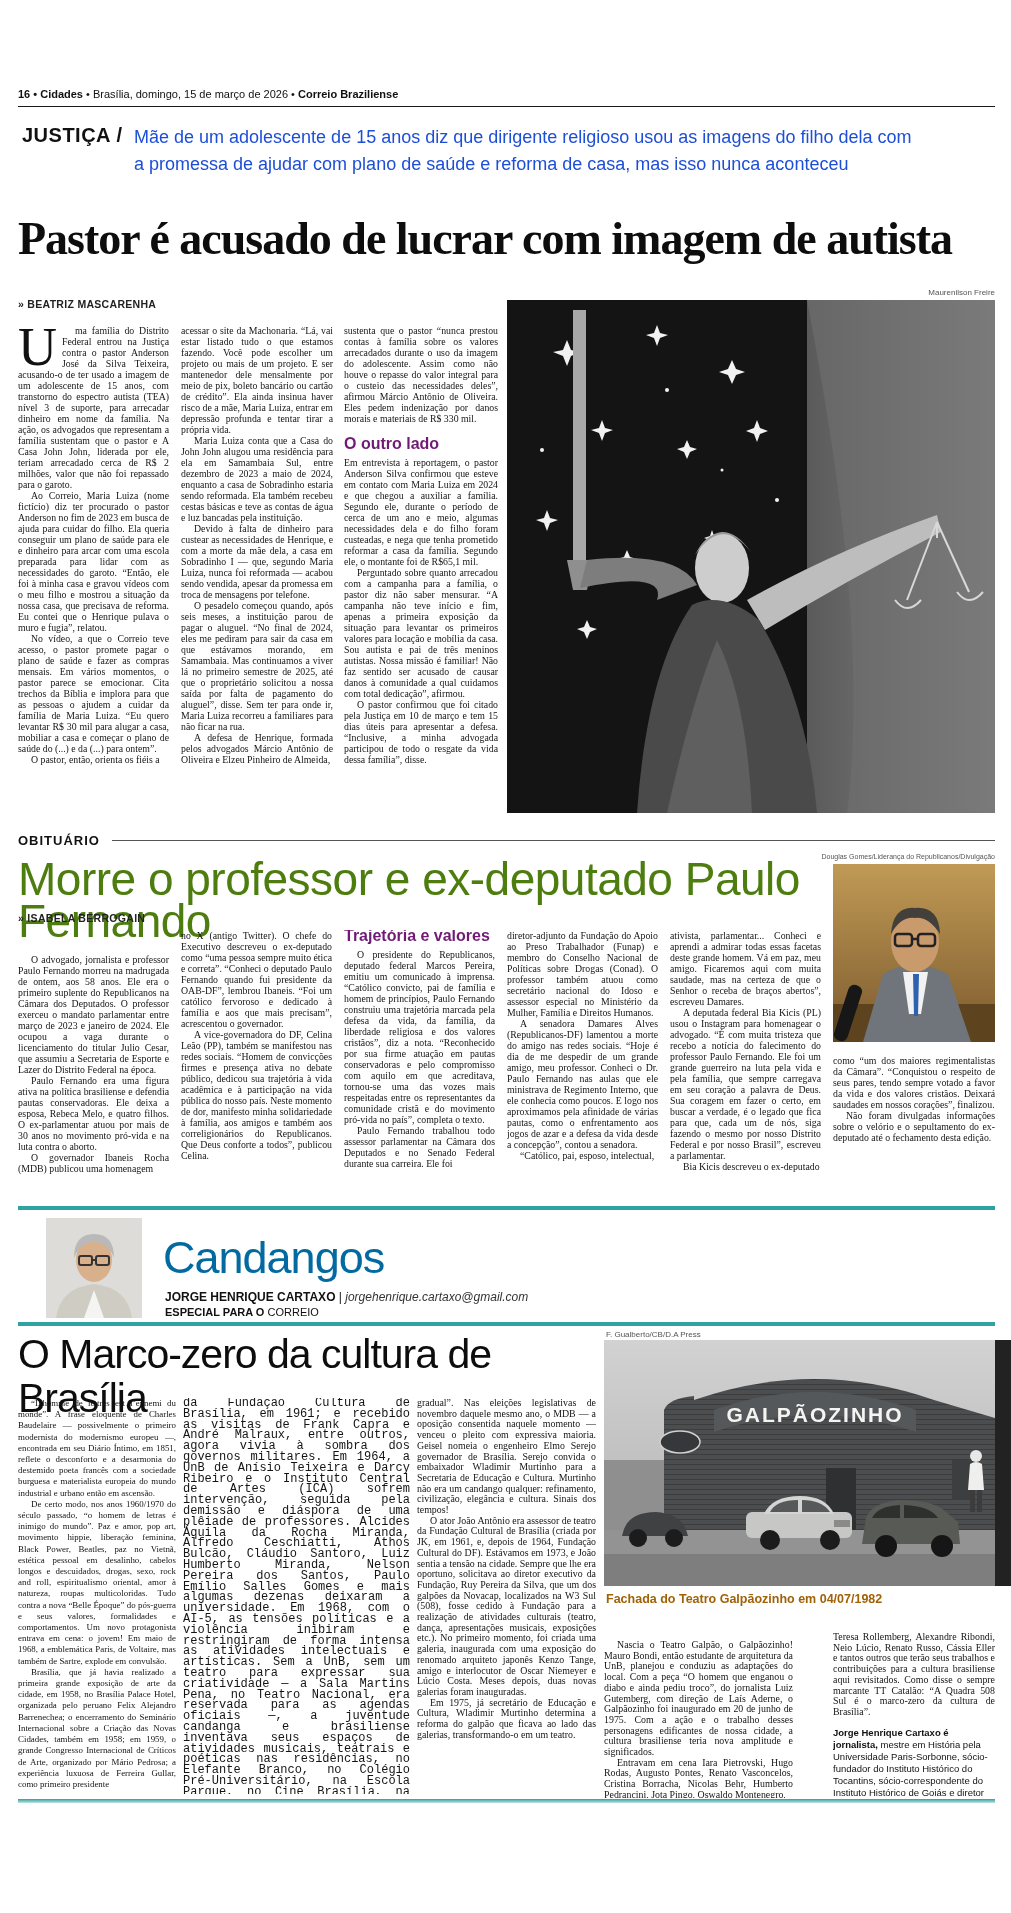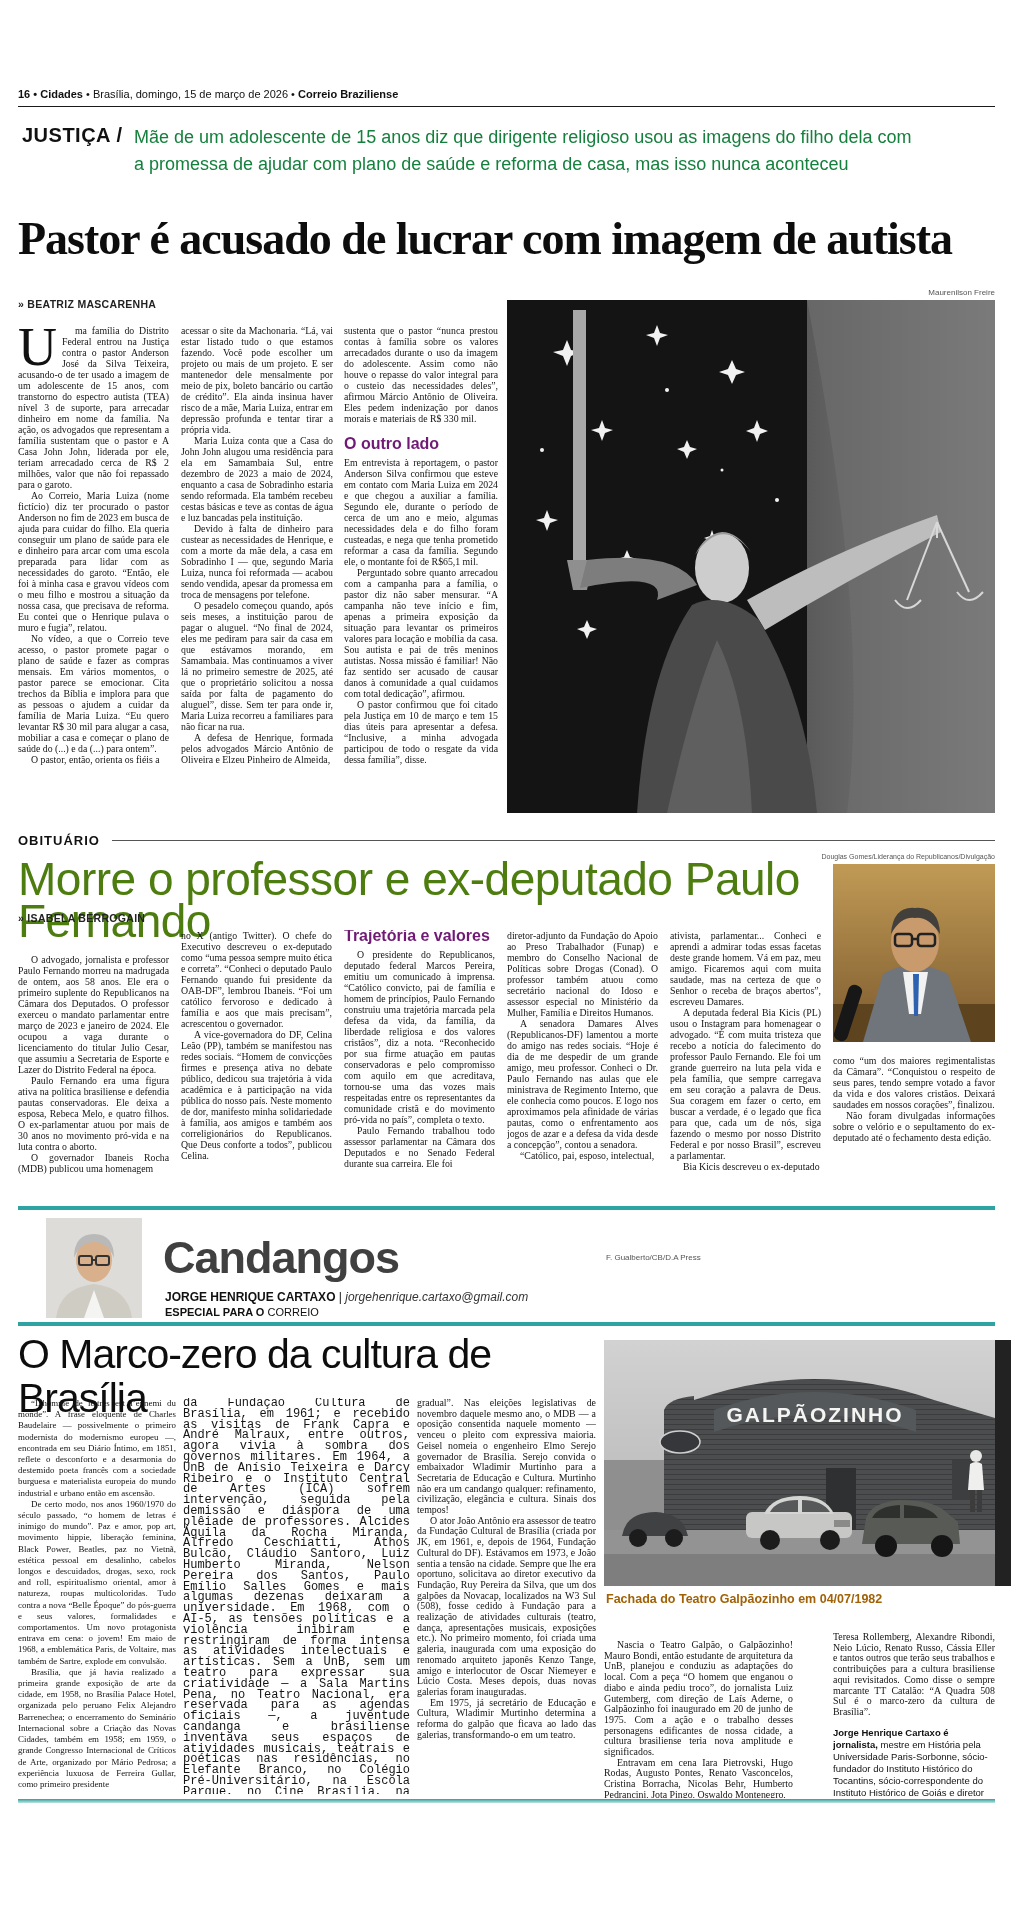--- a/index.html
+++ b/index.html
@@ -9,21 +9,21 @@
 
   
   #pageheader{left:18px;top:88px;width:977px;font-family:"Liberation Sans",sans-serif;
               font-size:11px;color:#111;}
   #pageheader b{font-weight:bold;}
   #header-rule{left:18px;top:106px;width:977px;height:1px;background:#1a1a1a;}
 
   
   #kicker{left:22px;top:124px;width:930px;display:flex;font-family:"Liberation Sans",sans-serif;}
   #kicker .klabel{font-weight:bold;font-size:20px;width:112px;flex:0 0 auto;letter-spacing:.5px;}
-  #kicker .kdeck{font-size:18px;line-height:27px;color:#15803d;width:790px;}
+  #kicker .kdeck{font-size:18px;line-height:27px;color:#1d4ed8;width:790px;}
 
   
   #h1-a1{left:18px;top:214px;width:977px;font-size:46px;line-height:50px;font-weight:bold;
          letter-spacing:-1px;color:#0d0d0d;}
 
   .byline{font-family:"Liberation Sans",sans-serif;font-size:10.5px;font-weight:bold;
           color:#222;letter-spacing:.3px;}
 
   
   .col{position:absolute;overflow:hidden;text-align:justify;}
@@ -40,22 +40,22 @@
   
   #obit-label{left:18px;top:833px;font-family:"Liberation Sans",sans-serif;font-weight:bold;
               font-size:13px;letter-spacing:1px;color:#111;}
   #obit-rule{left:112px;top:840px;width:883px;height:1px;background:#555;}
   #h2-obit{left:18px;top:858px;width:820px;font-family:"Liberation Sans",sans-serif;
            font-size:46px;line-height:42px;font-weight:normal;letter-spacing:-.5px;color:#4d7c0f;}
 
   
   #candangos{left:18px;top:1206px;width:977px;height:112px;border-top:4px solid #2fa3a1;
              border-bottom:4px solid #2fa3a1;background:#fff;}
-  #cand-title{left:145px;top:22px;font-family:"Liberation Sans",sans-serif;font-weight:bold;
-              font-size:45px;letter-spacing:-1px;color:#404040;}
+  #cand-title{left:145px;top:22px;font-family:"Liberation Sans",sans-serif;font-weight:normal;
+              font-size:45px;letter-spacing:-1px;color:#0369a1;}
   #cand-byline{left:147px;top:80px;font-family:"Liberation Sans",sans-serif;font-size:12px;color:#111;}
   #cand-byline .mail{font-style:italic;font-weight:normal;color:#333;}
   #cand-tag{left:147px;top:96px;font-family:"Liberation Sans",sans-serif;font-size:11px;color:#111;}
 
   
   #h3-marco{left:18px;top:1332px;width:600px;font-family:"Liberation Sans",sans-serif;
             font-size:41px;line-height:44px;font-weight:normal;letter-spacing:-1px;color:#0d0d0d;}
   #marco-caption{left:606px;top:1592px;width:389px;font-family:"Liberation Sans",sans-serif;
                  font-weight:bold;font-size:12.5px;color:#a16207;}
   .m-small{font-size:8.9px;line-height:11.2px;color:#141414;}
@@ -251,21 +251,21 @@
       <span class="mail">jorgehenrique.cartaxo@gmail.com</span>
     </div>
     <div class="abs" id="cand-tag">
       <b>ESPECIAL PARA O</b>
       <span>CORREIO</span>
     </div>
   </div>
 
   <div class="abs" id="h3-marco">O Marco-zero da cultura de Brasília</div>
 
-  <div class="abs photocredit" style="left:606px;top:1253px;">F. Gualberto/CB/D.A Press</div>
+  <div class="abs photocredit" style="left:606px;top:1330px;">F. Gualberto/CB/D.A Press</div>
   <div class="photo" style="left:604px;top:1340px;width:456px;height:246px;">
     <svg width="391" height="246" viewBox="0 0 391 246">
       <defs>
         <linearGradient id="sky" x1="0" y1="0" x2="0" y2="1">
           <stop offset="0" stop-color="#d2d2d2"></stop>
             <stop offset="1" stop-color="#b0b0b0"></stop>
         </linearGradient>
         <pattern id="corr" width="6" height="5" patternUnits="userSpaceOnUse">
           <rect width="6" height="5" fill="#4b4d4f"></rect>
           <rect y="4" width="6" height="1" fill="#3a3c3e"></rect>

